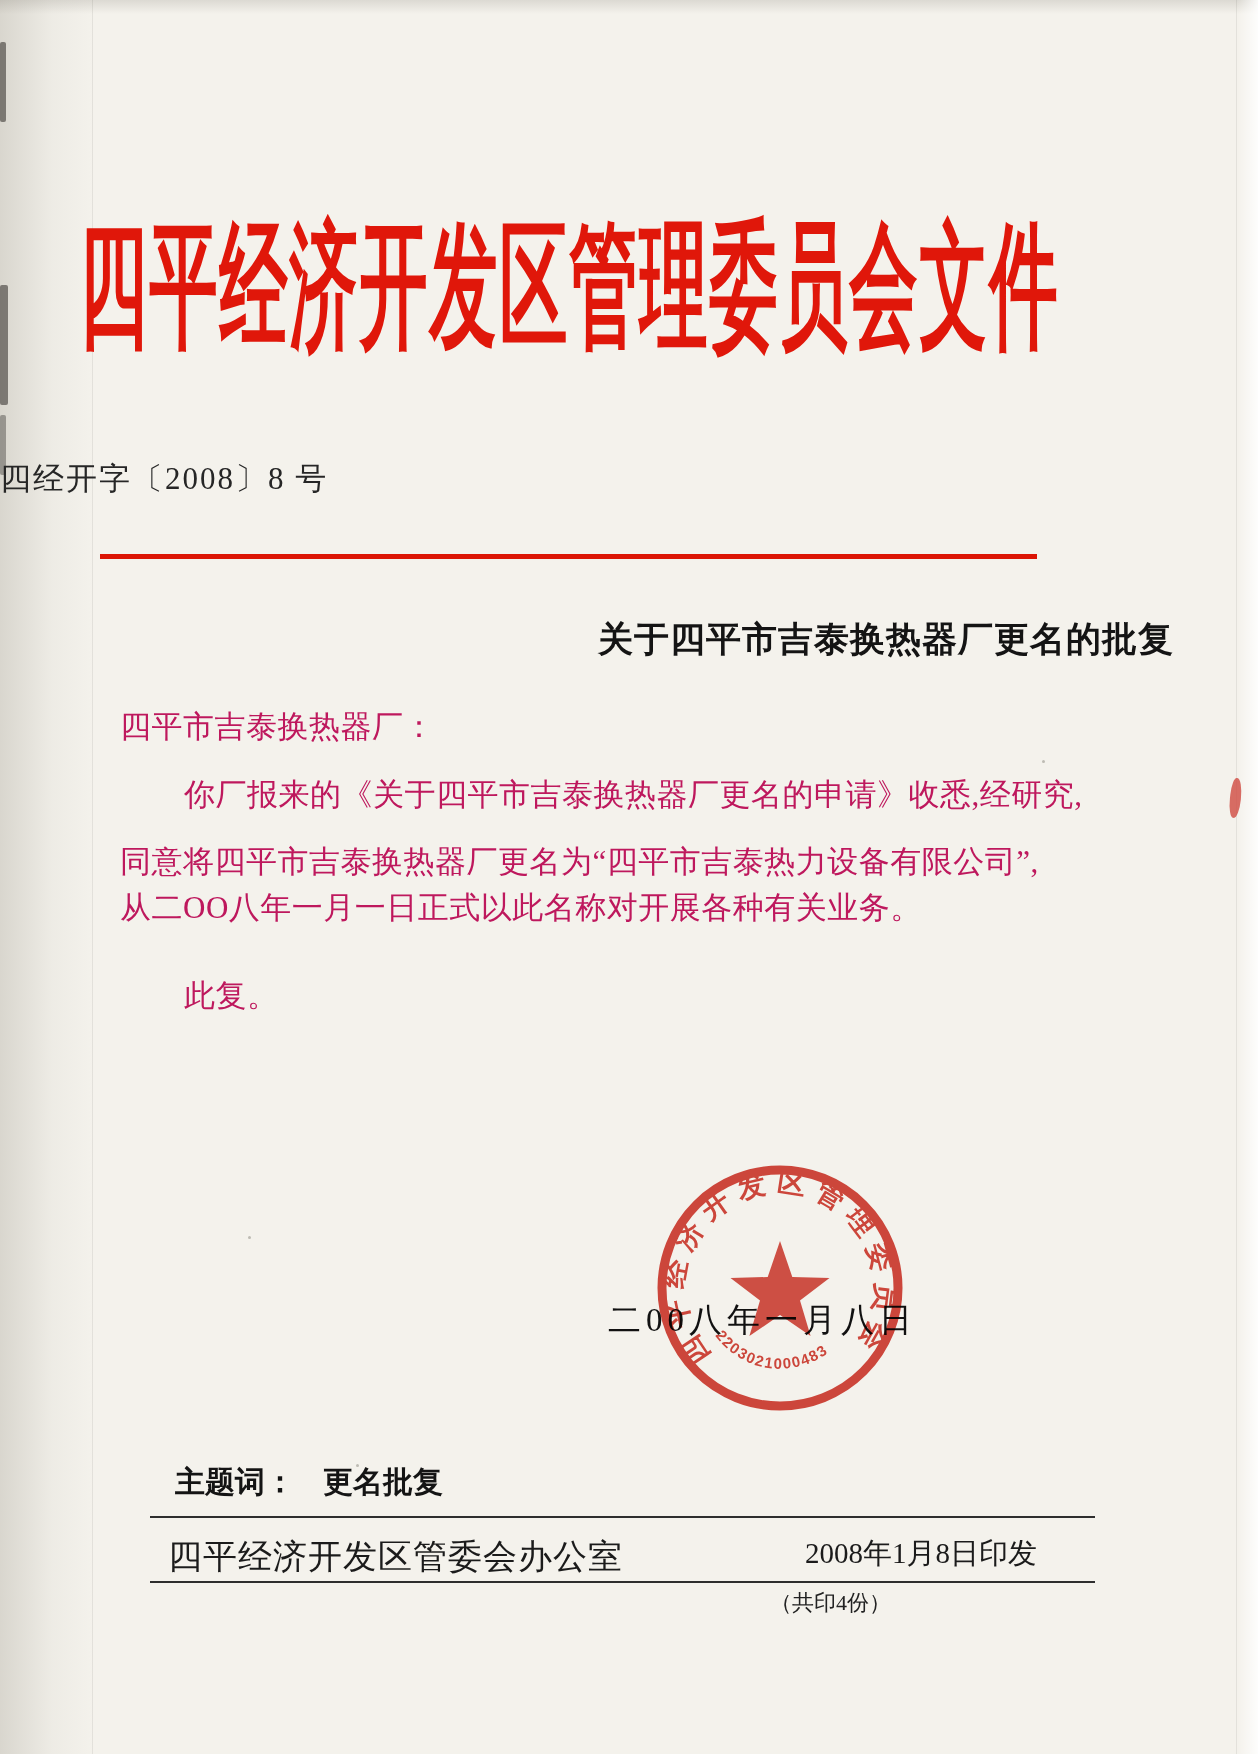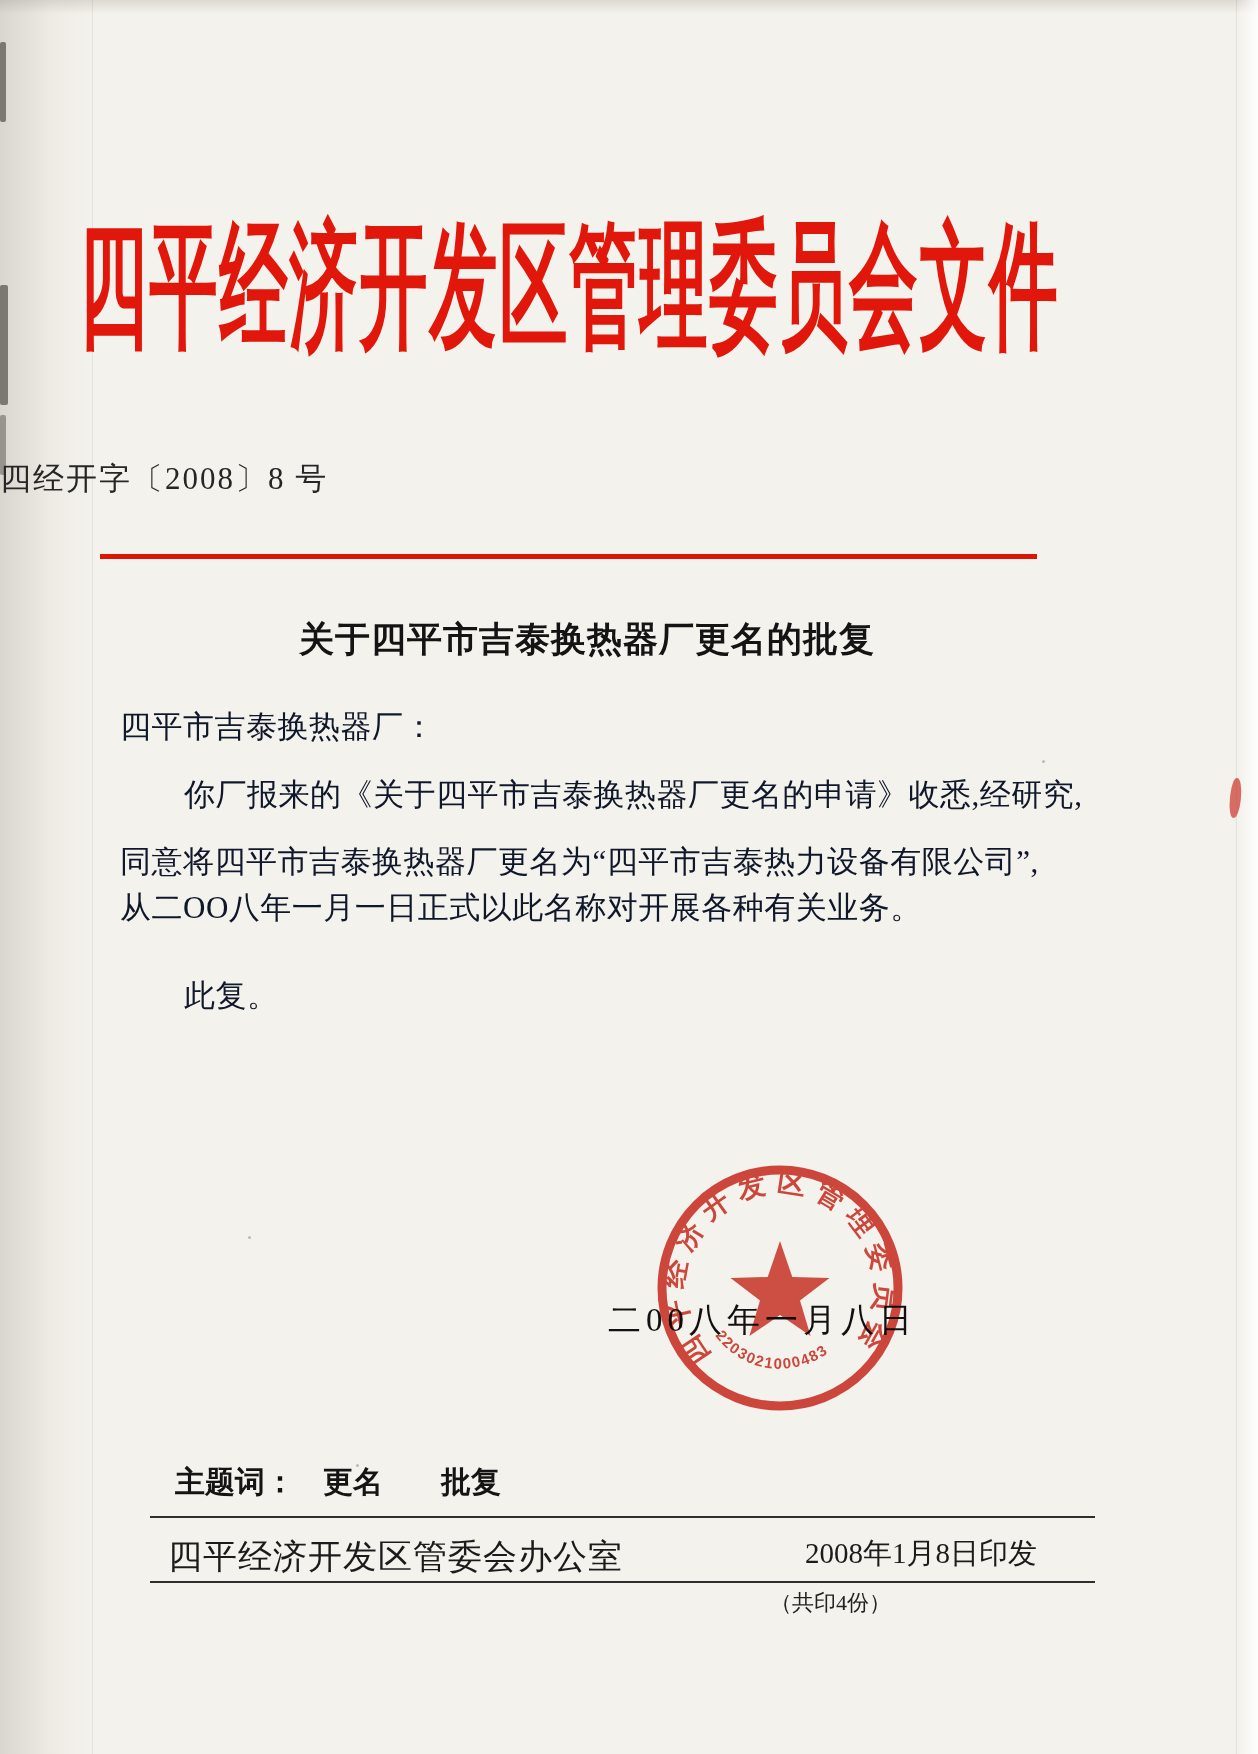--- a/index.html
+++ b/index.html
@@ -30,41 +30,41 @@
     letter-spacing:2px;white-space:nowrap;text-align:center;
     transform:scaleY(2.02);transform-origin:top center;
   }
   .doc-number{
     position:absolute;left:0;top:458px;width:1174px;text-align:left;
     font-size:31px;color:#262626;letter-spacing:2px;
   }
   .red-rule{position:absolute;left:100px;top:554px;width:937px;height:5px;background:#dc1505;}
 
   .doc-title{
-    position:absolute;left:0;top:616px;width:1174px;text-align:center;
+    position:absolute;left:0;top:616px;width:1174px;text-align:right;
     font-size:35px;font-weight:bold;color:#141414;
     font-family:Liberation Mono, monospace;letter-spacing:1px;
   }
 
-  .body-line{position:absolute;left:120px;width:960px;font-size:31px;color:#0f172a;
+  .body-line{position:absolute;left:120px;width:960px;font-size:31px;color:#be185d;
     letter-spacing:0.5px;white-space:nowrap;}
   .indent{padding-left:64px;}
 
   .date-line{
     position:absolute;left:608px;top:1298px;font-size:33px;color:#111;
     letter-spacing:5px;white-space:nowrap;z-index:2;
   }
 
   .seal{position:absolute;left:652px;top:1160px;width:256px;height:256px;z-index:3;
     mix-blend-mode:multiply;opacity:0.92;}
 
   .footer-subject{position:absolute;left:175px;top:1462px;font-size:30px;
     font-family:"Liberation Sans", sans-serif;font-weight:bold;color:#141414;white-space:nowrap;}
   .footer-subject .term1{margin-left:28px;}
-  .footer-subject .term2{margin-left:58px;}
+  .footer-subject .term2{}
   .hairline{position:absolute;left:150px;width:945px;height:2px;background:#2e2e2e;}
   .hl1{top:1516px;}
   .hl2{top:1581px;}
   .footer-office{position:absolute;left:168px;top:1534px;font-size:34px;color:#1b1b1b;
     letter-spacing:1px;white-space:nowrap;}
   .footer-printdate{position:absolute;left:805px;top:1534px;font-size:29px;color:#1b1b1b;
     white-space:nowrap;}
   .footer-copies{position:absolute;left:770px;top:1588px;font-size:22px;color:#222;
     white-space:nowrap;}
 </style>

